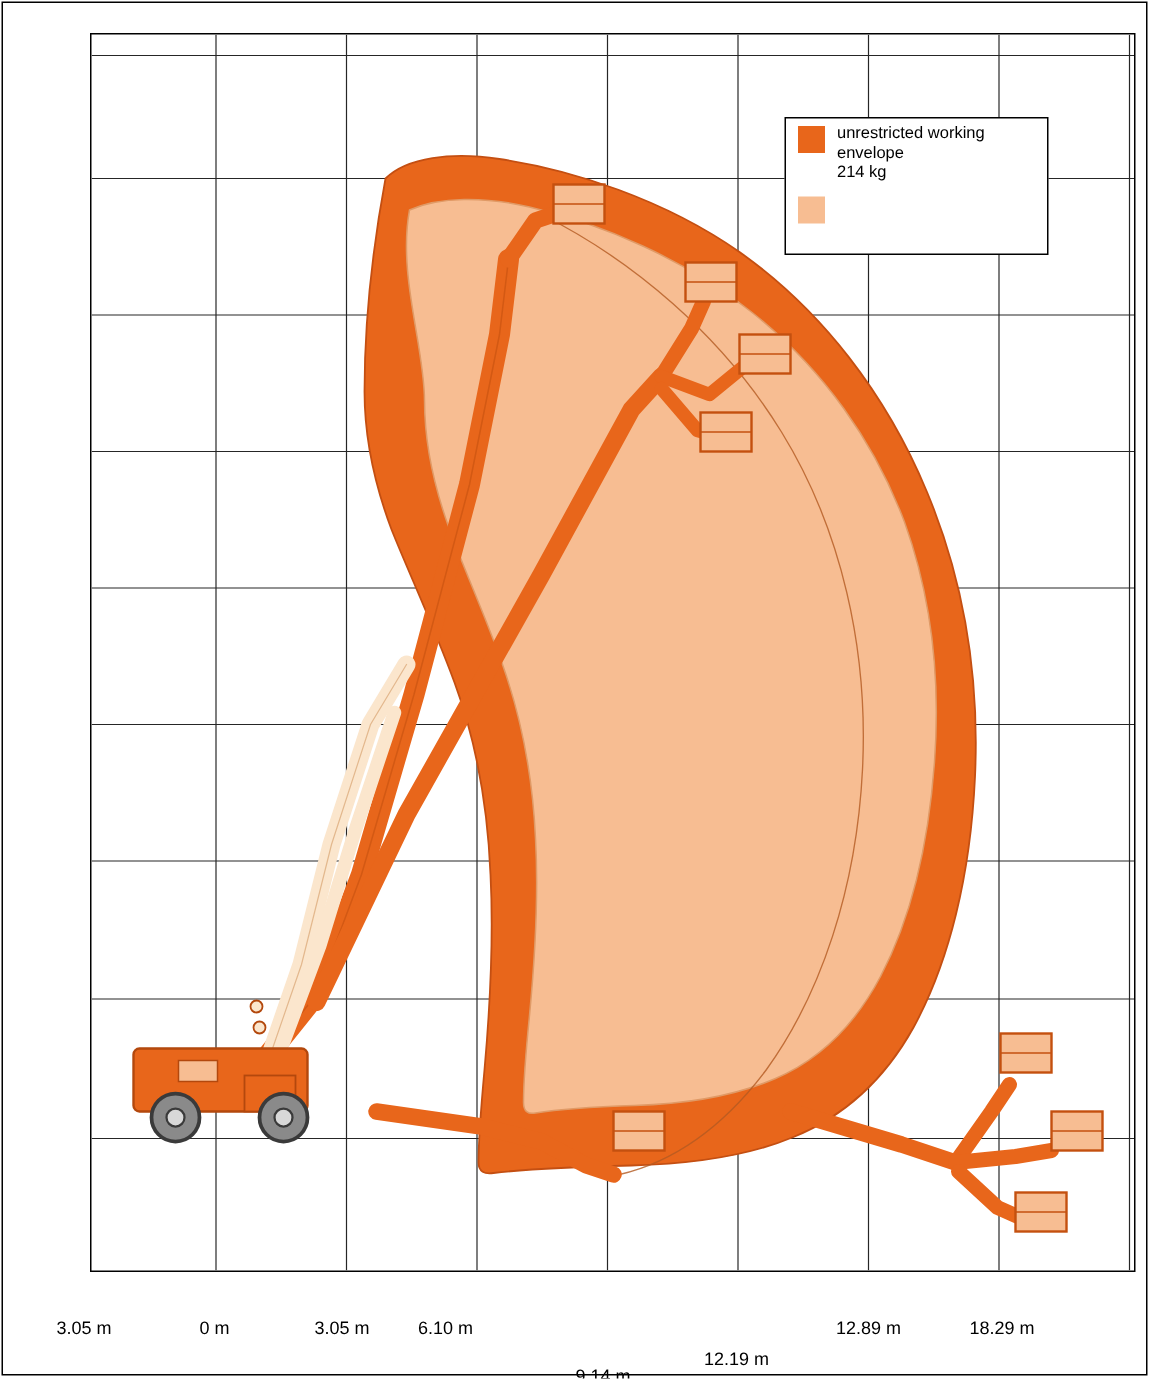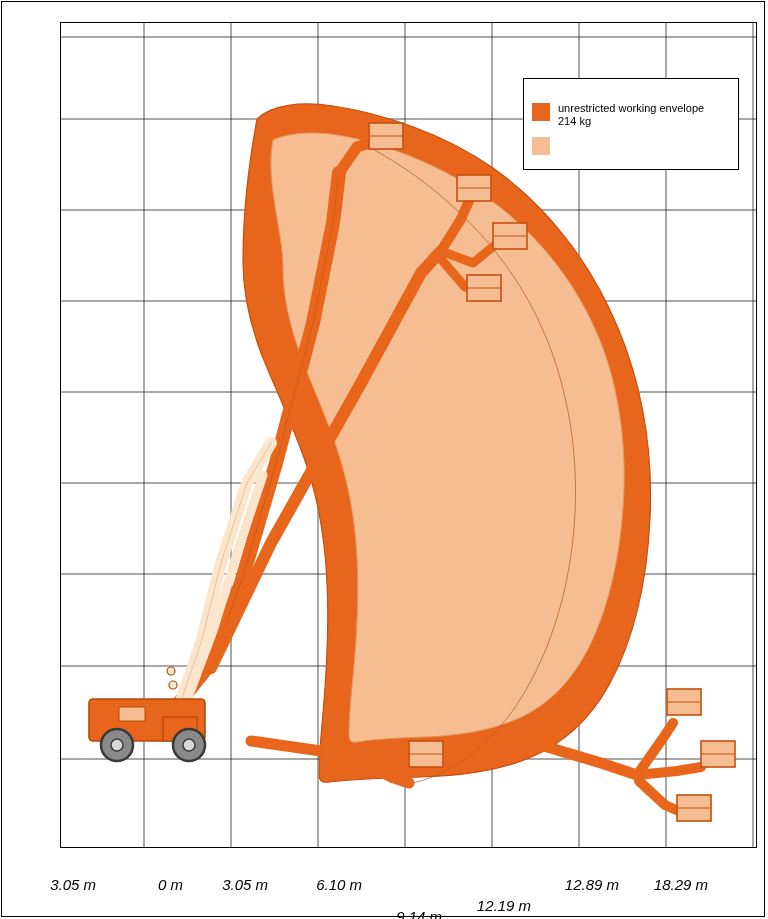--- a/index.html
+++ b/index.html
@@ -38,37 +38,36 @@
     box-sizing: border-box;
     border: 1px solid #000;
     overflow: hidden;
     background: #fff;
   }
   .y-labels, .x-labels {
     position: absolute;
   }
   .x-label {
     position: absolute;
-    font-size: 15px;
+    font-size: 12px;
     color: #000;
     white-space: nowrap;
-    text-align: right;
+    text-align: center;
     line-height: 12px;
-    font-style: italic;
   }
   .legend {
     position: absolute;
     left: 523px;
     top: 78px;
-    width: 216px;
+    width: 176px;
     height: 92px;
     background: #fff;
     border: 1px solid #000;
     box-sizing: border-box;
-    padding: 23px 8px;
+    padding: 4px 8px;
   }
   .legend-row {
     display: flex;
     align-items: flex-start;
     margin-bottom: 8px;
   }
   .legend-swatch {
     width: 18px;
     height: 18px;
     flex: 0 0 18px;
@@ -101,21 +100,21 @@
     
     
     
     
   </div>
 
   <div class="x-labels">
     <div class="x-label" style="left:16px; top:879px; width:80px;">3.05 m</div>
     <div class="x-label" style="left:103px; top:879px; width:80px;">0 m</div>
     <div class="x-label" style="left:188px; top:879px; width:80px;">3.05 m</div>
-    <div class="x-label" style="left:282px; top:879px; width:80px;">6.10 m</div>
+    <div class="x-label" style="left:257px; top:879px; width:80px;">6.10 m</div>
     <div class="x-label" style="left:362px; top:879px; width:80px;margin-top:32px;">9.14 m</div>
     <div class="x-label" style="left:451px; top:900px; width:80px;">12.19 m</div>
     <div class="x-label" style="left:539px; top:879px; width:80px;">12.89 m</div>
     <div class="x-label" style="left:628px; top:879px; width:80px;">18.29 m</div>
   </div>
 
   <div class="plot">
     <svg class="grid-svg" width="695" height="824" viewBox="0 0 695 824">
       <g stroke="#000" stroke-width="0.8" fill="none" opacity="0.85">
 

